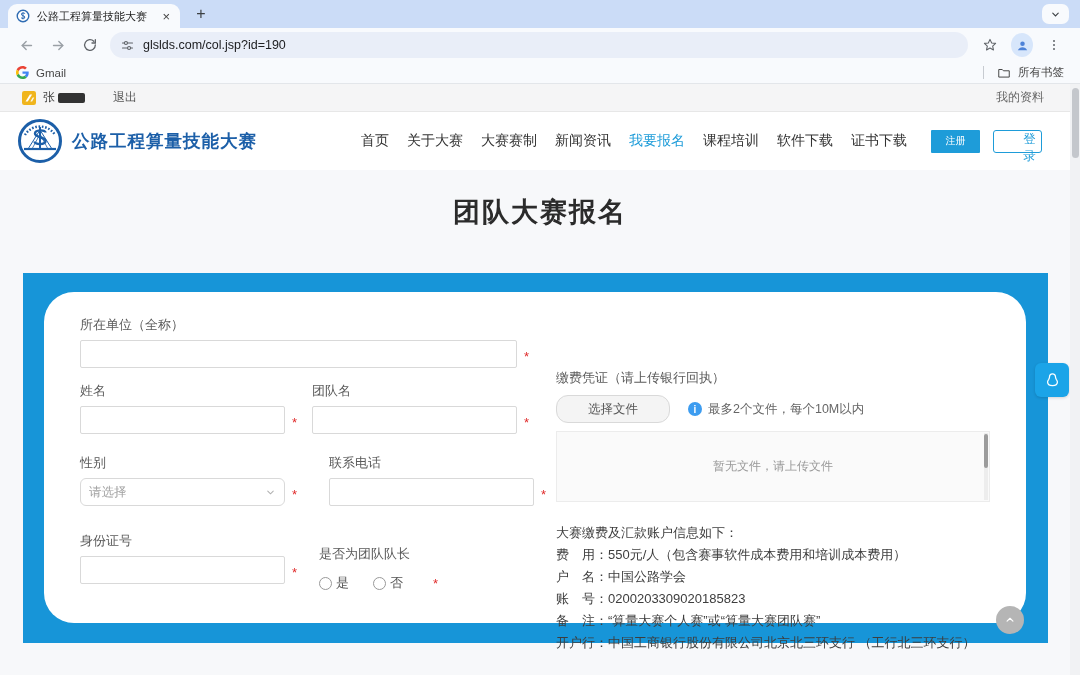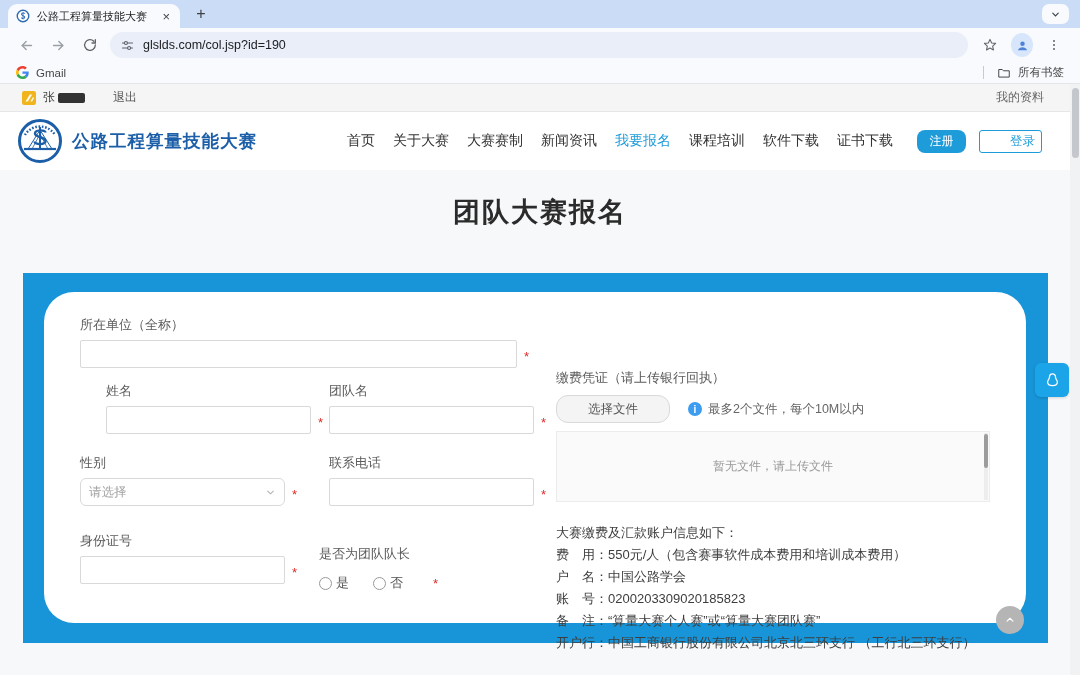--- a/index.html
+++ b/index.html
@@ -49,23 +49,23 @@
   .site-header { height:58px; background:#fff; display:flex; align-items:center;
     padding:0 38px 0 17px; }
   .logo { width:46px; height:46px; flex:0 0 auto; }
   .site-name { margin-left:9px; font-size:17.5px; font-weight:bold; color:#1c5fa8;
     letter-spacing:1px; white-space:nowrap; }
   .main-nav { margin-left:auto; display:flex; gap:18px; font-size:14px; color:#333;
     align-items:center; }
   .main-nav span { cursor:pointer; white-space:nowrap; }
   .main-nav span.active { color:#1e9cd9; }
   .btn-reg { width:49px; height:23px; margin-left:24px; background:#1e9cd9; color:#fff;
-    border:none; border-radius:8px; font-size:12px; cursor:pointer;
+    border:none; border-radius:1px; font-size:10px; cursor:pointer;
     font-family:inherit; }
-  .btn-login { width:63px; height:23px; margin-left:13px; background:#fff; color:#1e9cd9;
+  .btn-login { width:49px; height:23px; margin-left:13px; background:#fff; color:#1e9cd9;
     border:1px solid #1e9cd9; border-radius:3px; font-size:12.5px; cursor:pointer;
     font-family:Liberation Sans, sans-serif;padding-left:24px; }
 
   
   .content { height:505px; background:#f7f8fa; position:relative; }
   .page-title { padding-top:24px; height:64px; text-align:center; font-size:27px;
     font-weight:bold; color:#2b2b2b; letter-spacing:2px; }
 
   .blue-panel { margin:39px 32px 0 23px; height:370px; background:#1795d8;
     padding:19px 22px 20px 21px; }
@@ -76,21 +76,21 @@
 
   .f-label { font-size:13px; color:#5a5a5a; line-height:17px; margin-bottom:7px; }
   .input-row { display:flex; align-items:center; }
   input.txt { height:28px; border:1px solid #d9d9d9; border-radius:2px; background:#fff;
     outline:none; font-family:inherit; font-size:13px; padding:0 8px; }
   .w-full { width:437px; }
   .w-half { width:205px; }
   .req { color:#e02a2a; font-size:13px; margin-left:7px; margin-top:4px; }
 
   .row { display:flex; }
-  .gap1 { margin-top:14px;margin-left:26px; } .gap2 { margin-top:20px;gap:17px; } .gap3 { margin-top:26px; }
+  .gap1 { margin-top:14px; } .gap2 { margin-top:20px;gap:17px; } .gap3 { margin-top:26px; }
   .half1 { width:232px; }
 
   .sel { width:205px; height:28px; border:1px solid #d9d9d9; border-radius:6px;
     background:#fff; display:flex; align-items:center; justify-content:space-between;
     padding:0 8px; cursor:pointer; }
   .sel-ph { font-size:12.5px; color:#a0a0a0; }
 
   .leader-group { margin-left:7px; }
   .leader-label { margin-top:13px; margin-bottom:6px; font-size:13px; color:#5a5a5a; }
   .radio-row { display:flex; align-items:center; height:28px; }

